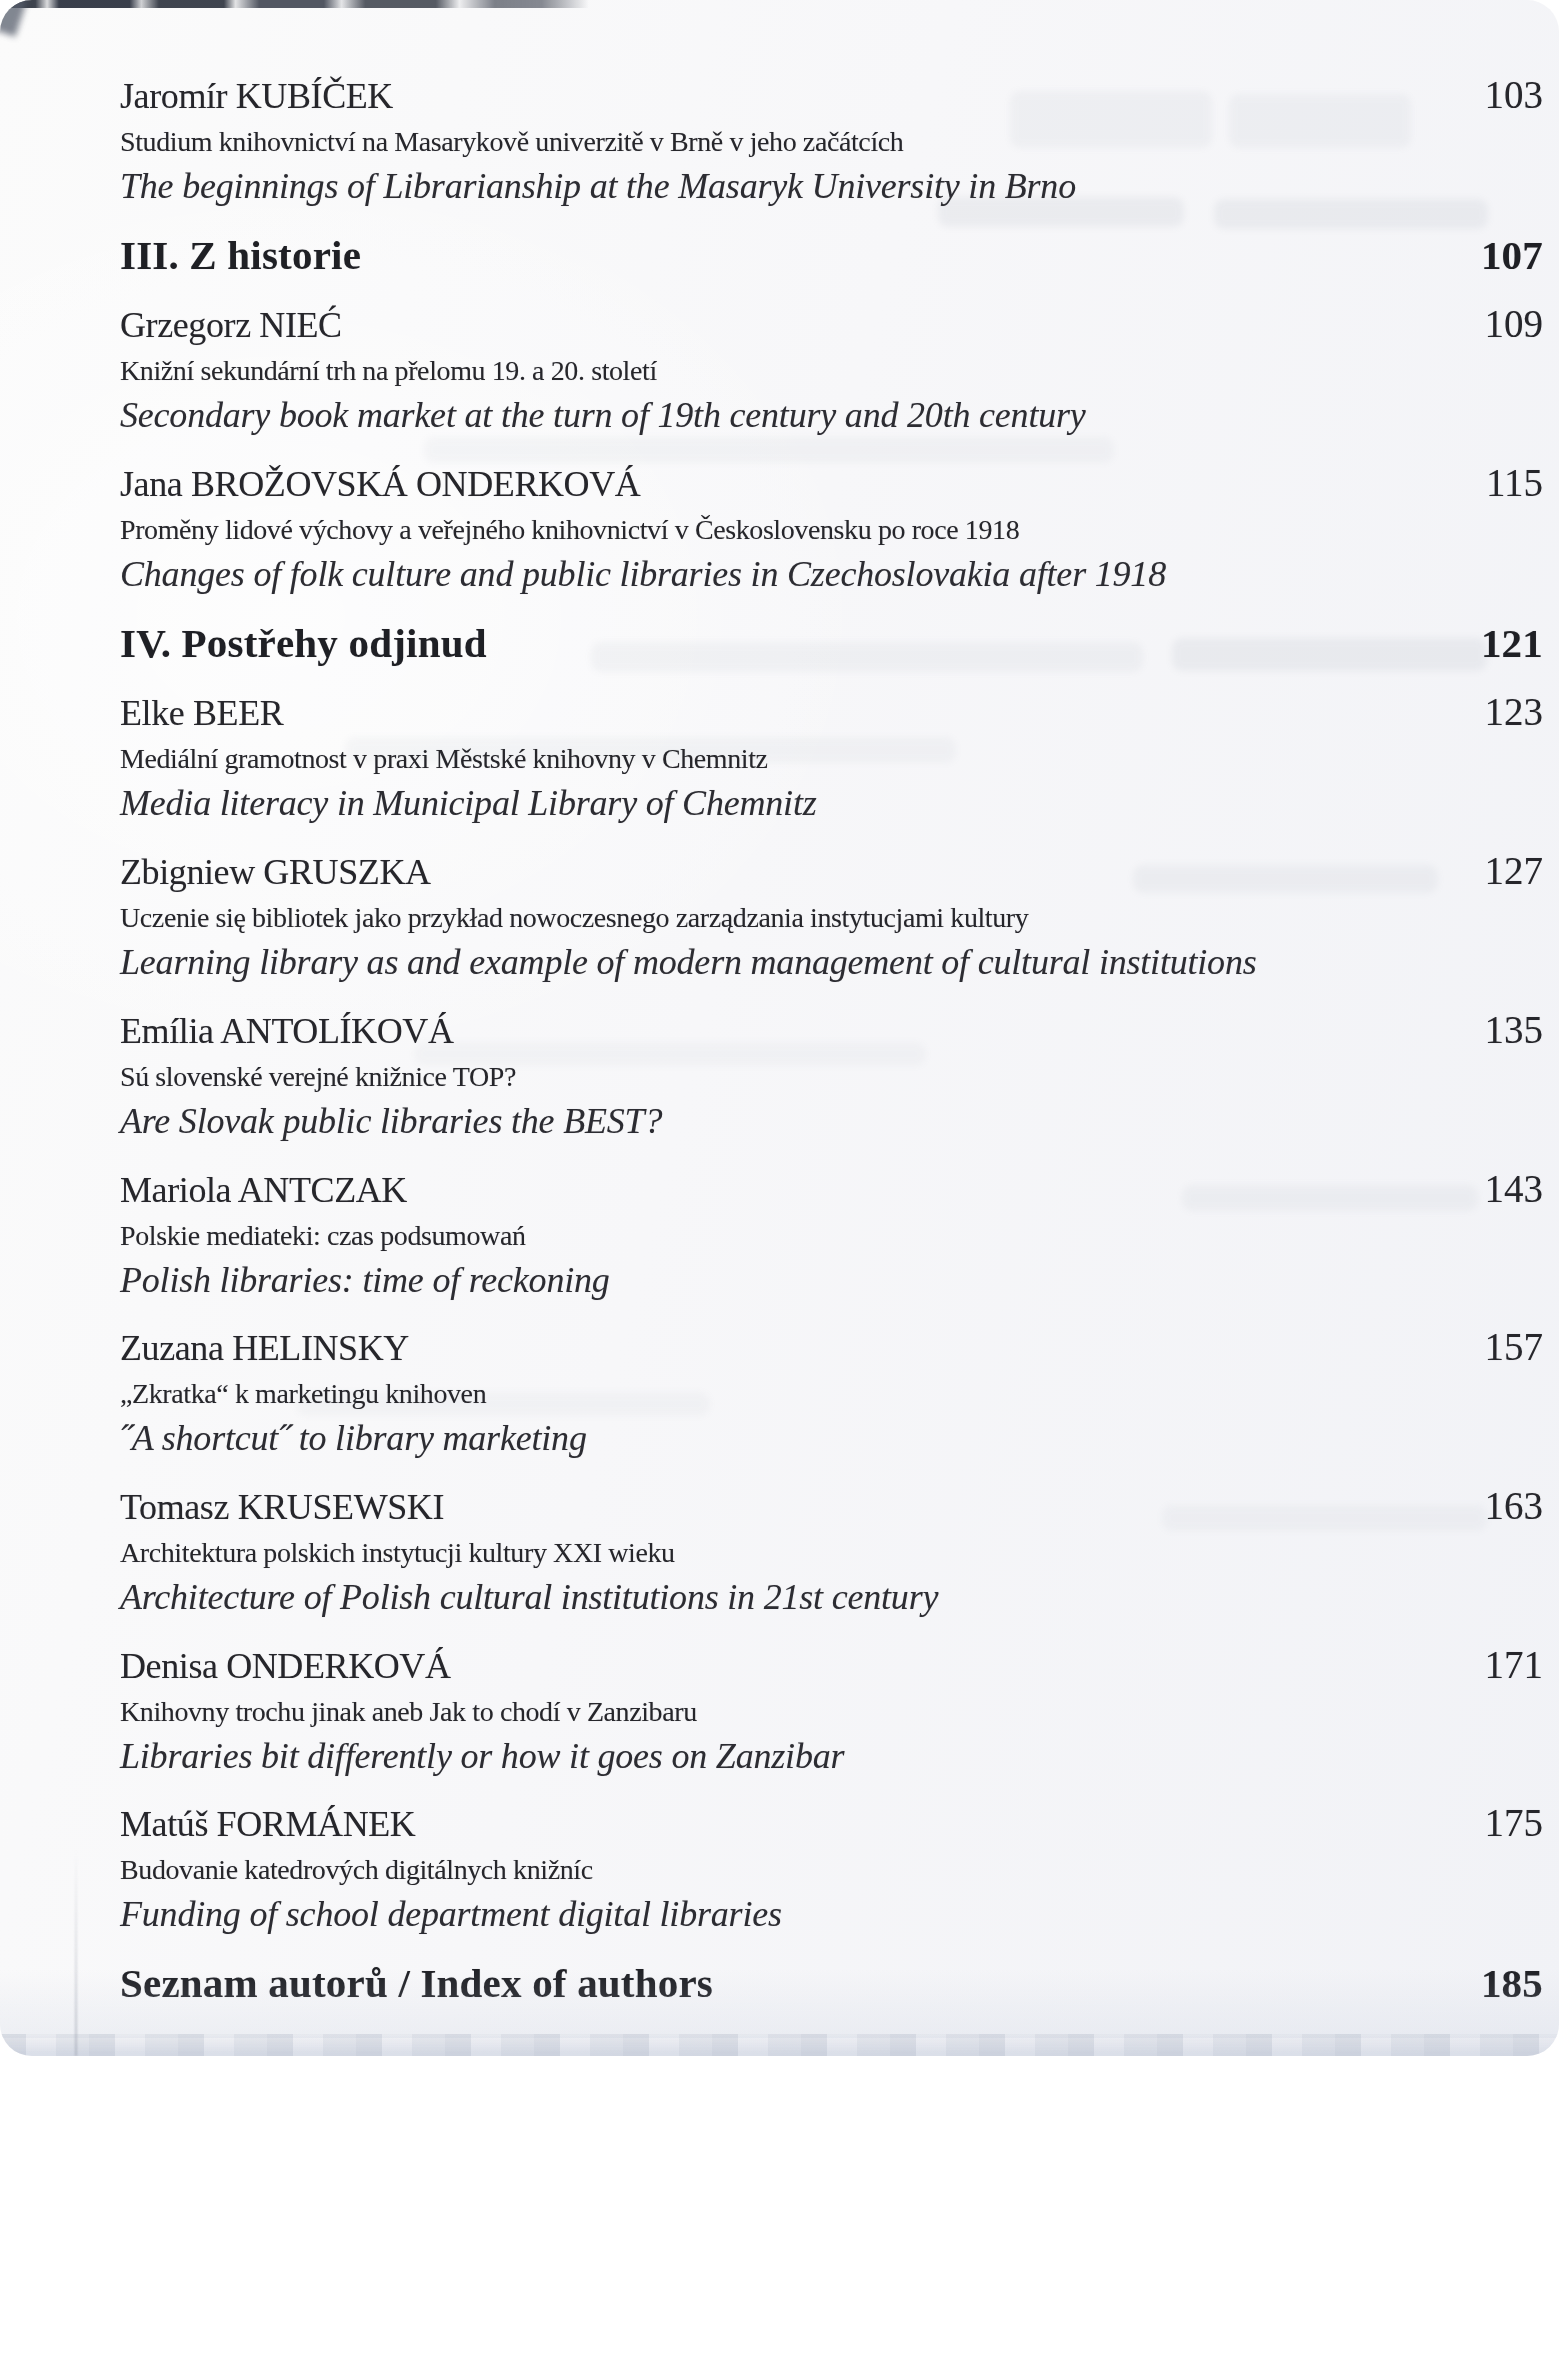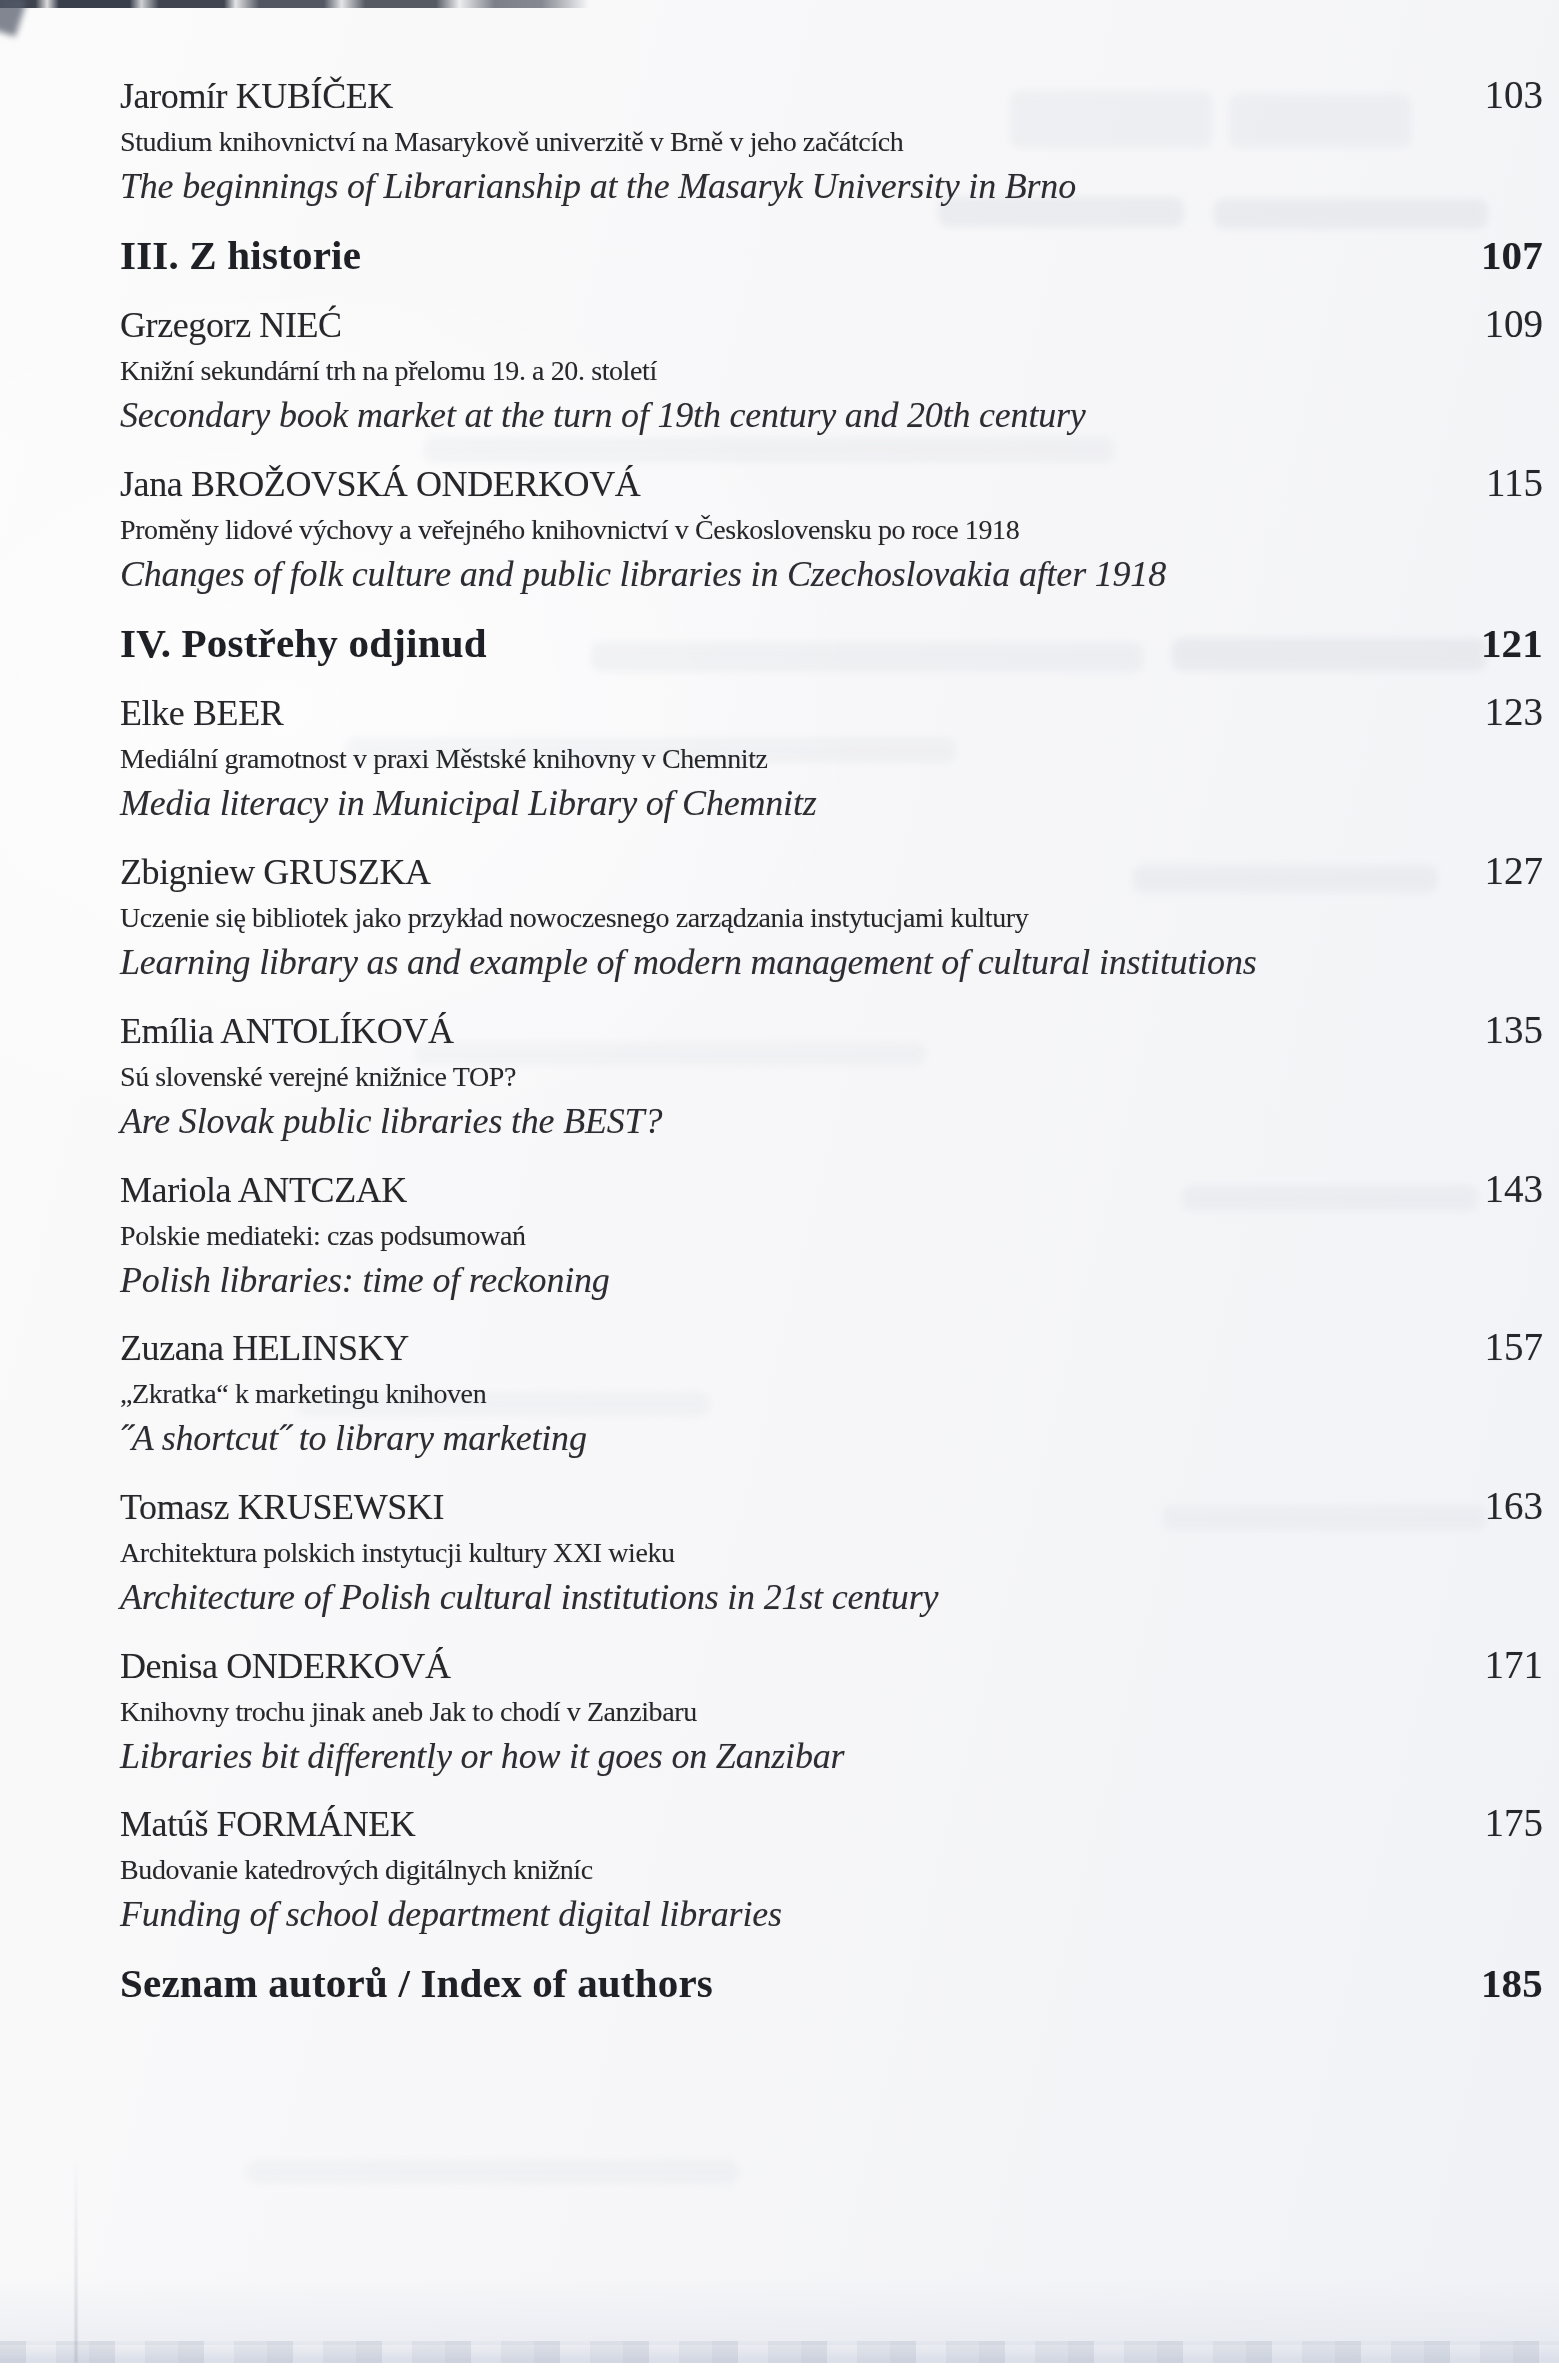--- a/index.html
+++ b/index.html
@@ -2,25 +2,26 @@
 <html style="--page-bg: #f7f7f9; --ink: #26262b; --band: #dfe3ec;"><head>
 <meta charset="utf-8">
 <style>
   html, body { margin: 0; padding: 0; background: #ffffff; }
   body {
     width: 1559px; height: 2376px; overflow: hidden;
     font-family: "Liberation Serif", "DejaVu Serif", serif;
   }
   .page {
     position: relative;
-    width: 1559px; height: 2363px;
+    width: 1559px; height: 2056px;
     background:
       radial-gradient(ellipse 887px 690px at 18% 30%, rgba(255,255,255,.65), rgba(255,255,255,0) 70%),
       linear-gradient(104deg, #fbfbfb 0%, var(--page-bg, #f7f7f9) 46%, #f1f2f6 100%);
     overflow: hidden;
+    border-radius: 32px;
   }
 
   
   .scan-top-edge {
     position: absolute; top: 0; left: 0; width: 589px; height: 7.9px;
     background: linear-gradient(90deg,
       rgba(30,36,48,.95) 0%, rgba(30,36,48,.85) 6%, rgba(30,36,48,.15) 8%,
       rgba(36,42,56,.9) 10%, rgba(36,42,56,.9) 22%, rgba(36,42,56,.2) 24%,
       rgba(30,36,48,.85) 27%, rgba(30,36,48,.85) 38%, rgba(30,36,48,.1) 40%,
       rgba(40,46,60,.8) 44%, rgba(40,46,60,.8) 55%, rgba(40,46,60,.1) 58%,

